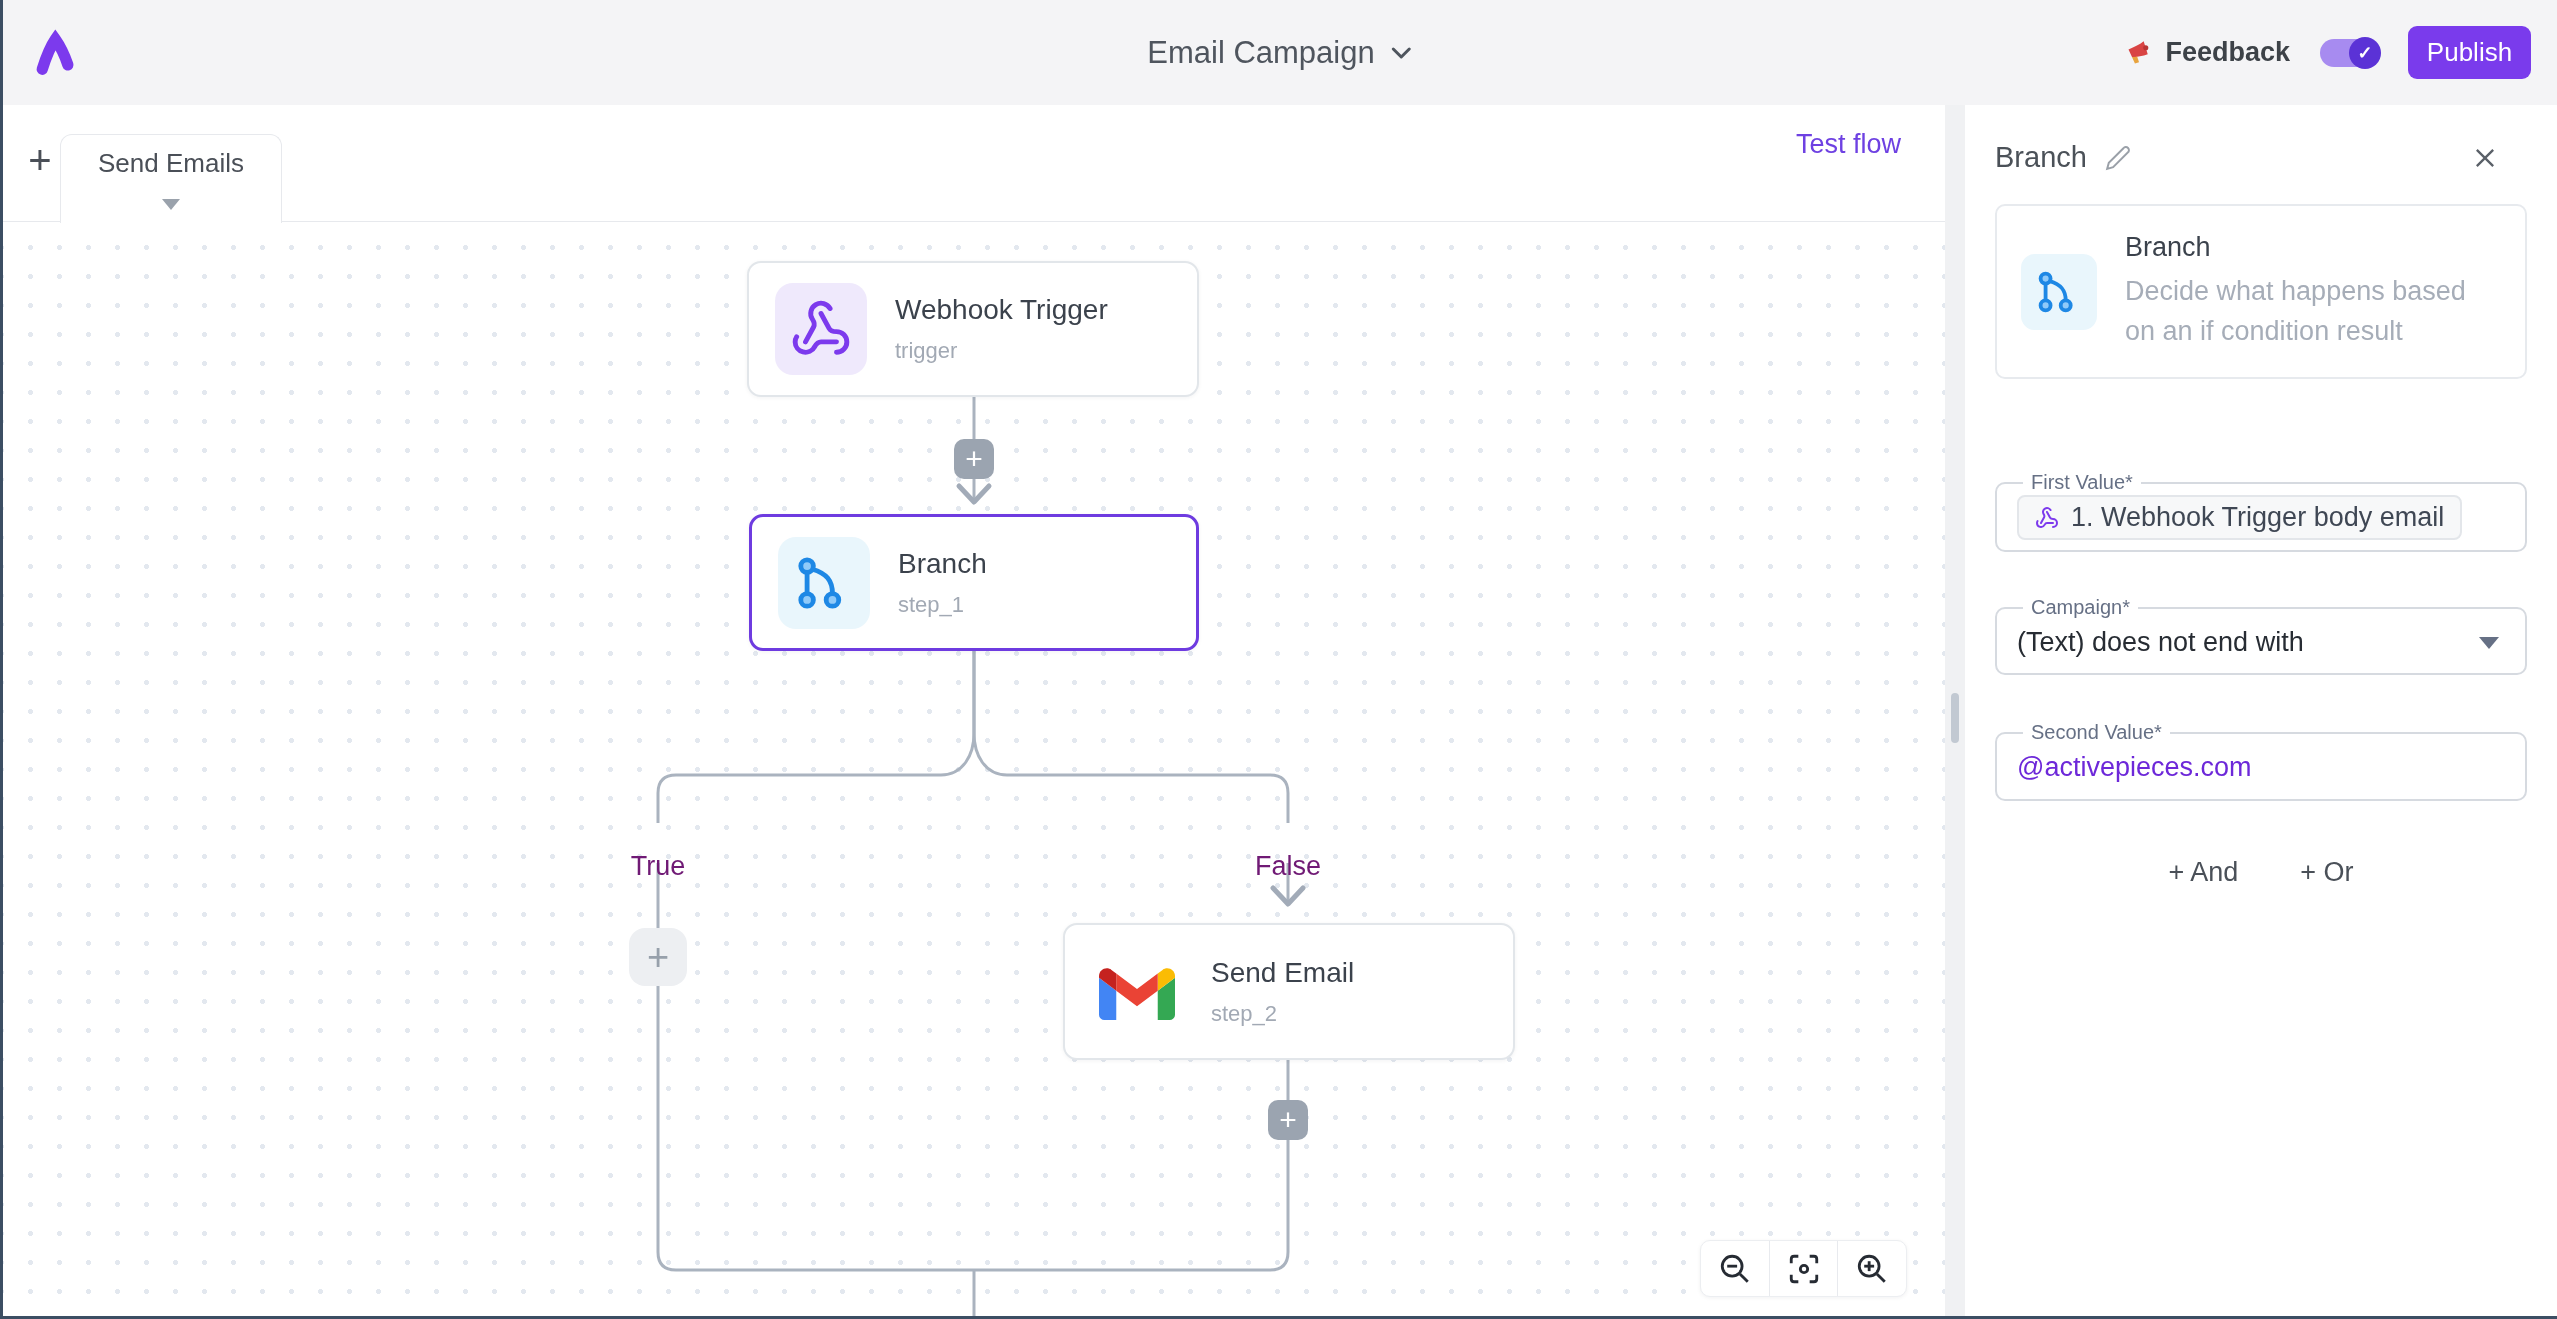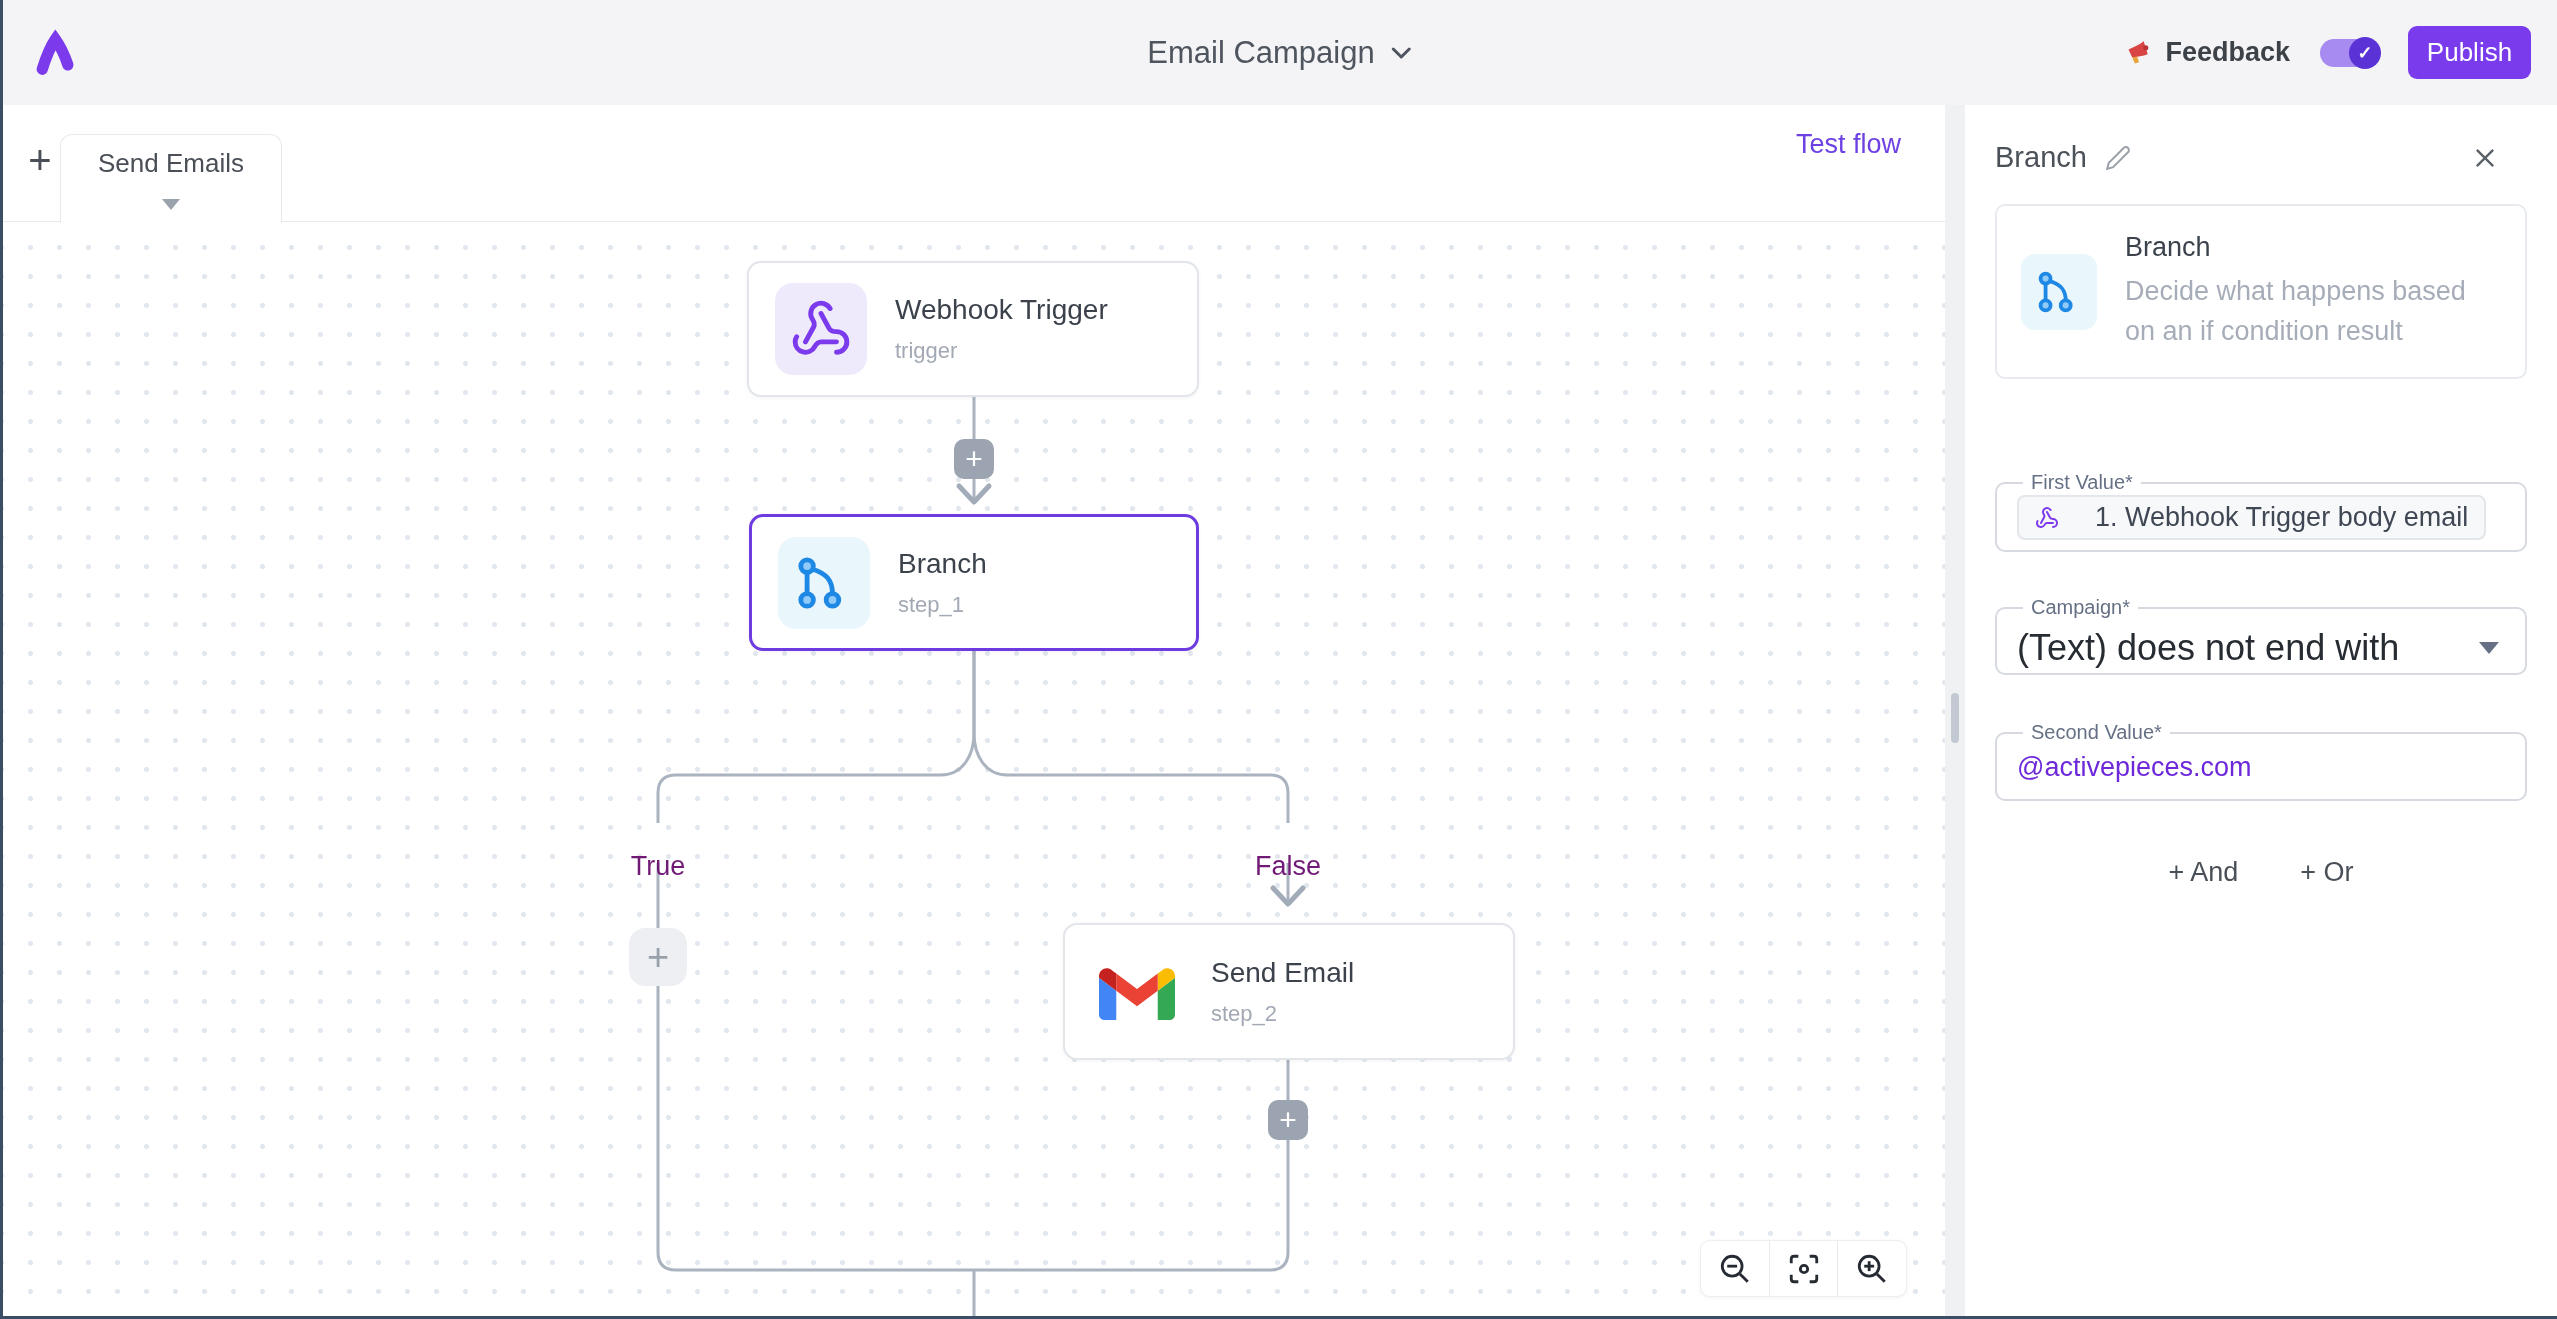--- a/index.html
+++ b/index.html
@@ -83,23 +83,23 @@
   .info-desc { font-size:27px; color:#a6adb8; line-height:40px; max-width:430px; }
 
   fieldset.field { border:2px solid #d6dae0; border-radius:10px; padding:0 20px 22px 20px; }
   fieldset.field legend { font-size:20px; color:#667085; padding:0 8px; margin-left:6px; }
   .f-first { margin-top:92px; height:81px; }
   .f-cond  { margin-top:44px; height:79px; cursor:pointer; }
   .f-second{ margin-top:46px; height:80px; }
 
   .token-chip { display:inline-flex; align-items:center; gap:12px; background:#f7f8f9; border:2px solid #e3e6ea;
                 border-radius:8px; padding:5px 16px; margin-top:1px; cursor:pointer; }
-  .token-chip span { font-size:27px; color:#3f4754;margin-left:24px; }
+  .token-chip span { font-size:27px; color:#3f4754; }
   .cond-row { display:flex; align-items:center; margin-top:8px; }
-  .cond-value { font-size:36px; color:#272c33; }
+  .cond-value { font-size:27px; color:#272c33; }
   .cond-caret { margin-left:auto; margin-right:6px; width:0; height:0; border-left:10px solid transparent;
                 border-right:10px solid transparent; border-top:12px solid #667085; }
   .second-input { border:none; outline:none; font-size:27px; color:#6d28d9; font-family:inherit; width:100%; margin-top:8px; background:transparent; }
 
   .andor-row { margin-top:56px; display:flex; justify-content:center; gap:62px; }
   .andor-row button { background:none; border:none; font-size:27px; color:#4a5058; font-weight:500; font-family:inherit; cursor:pointer; }
 </style>
 </head>
 <body>
 

